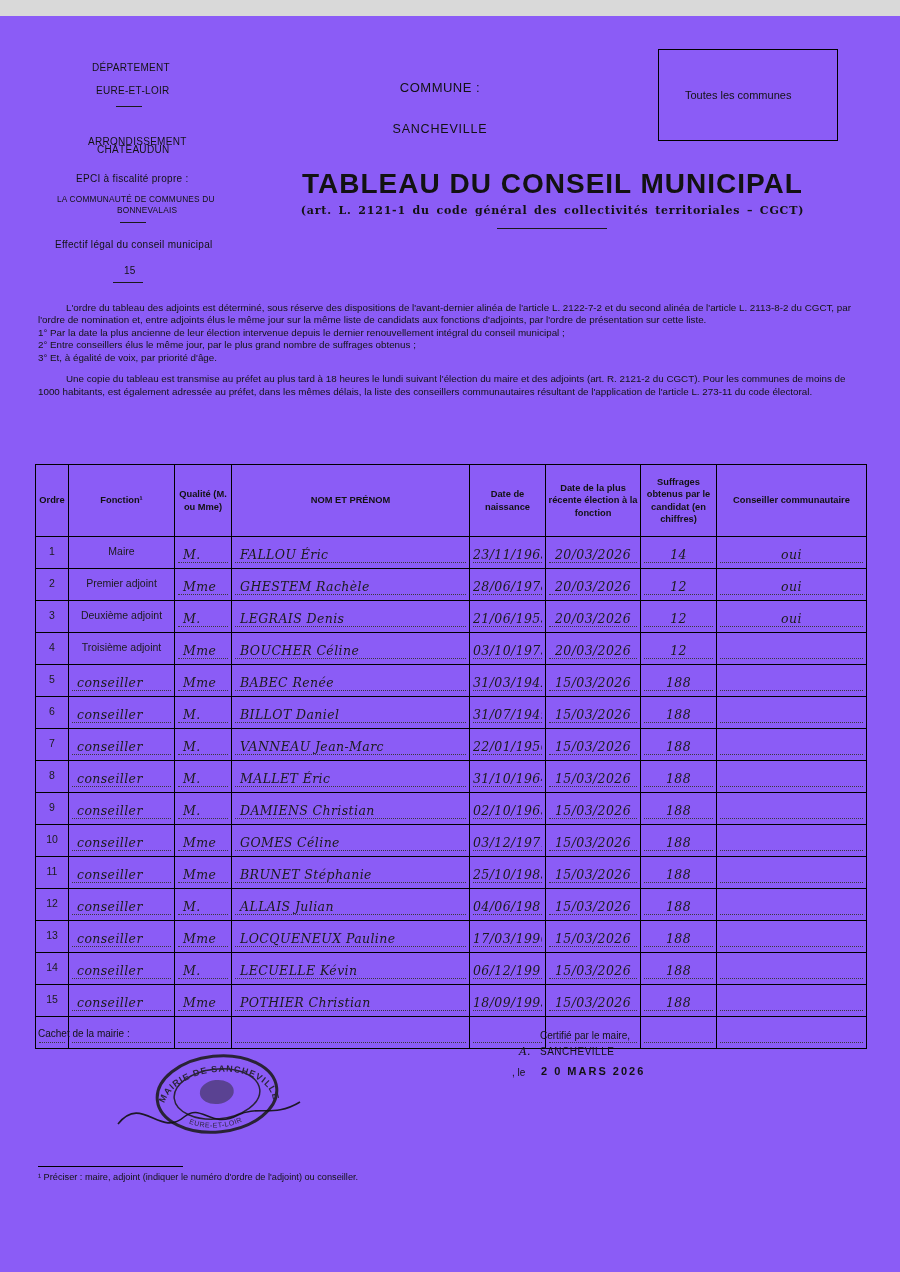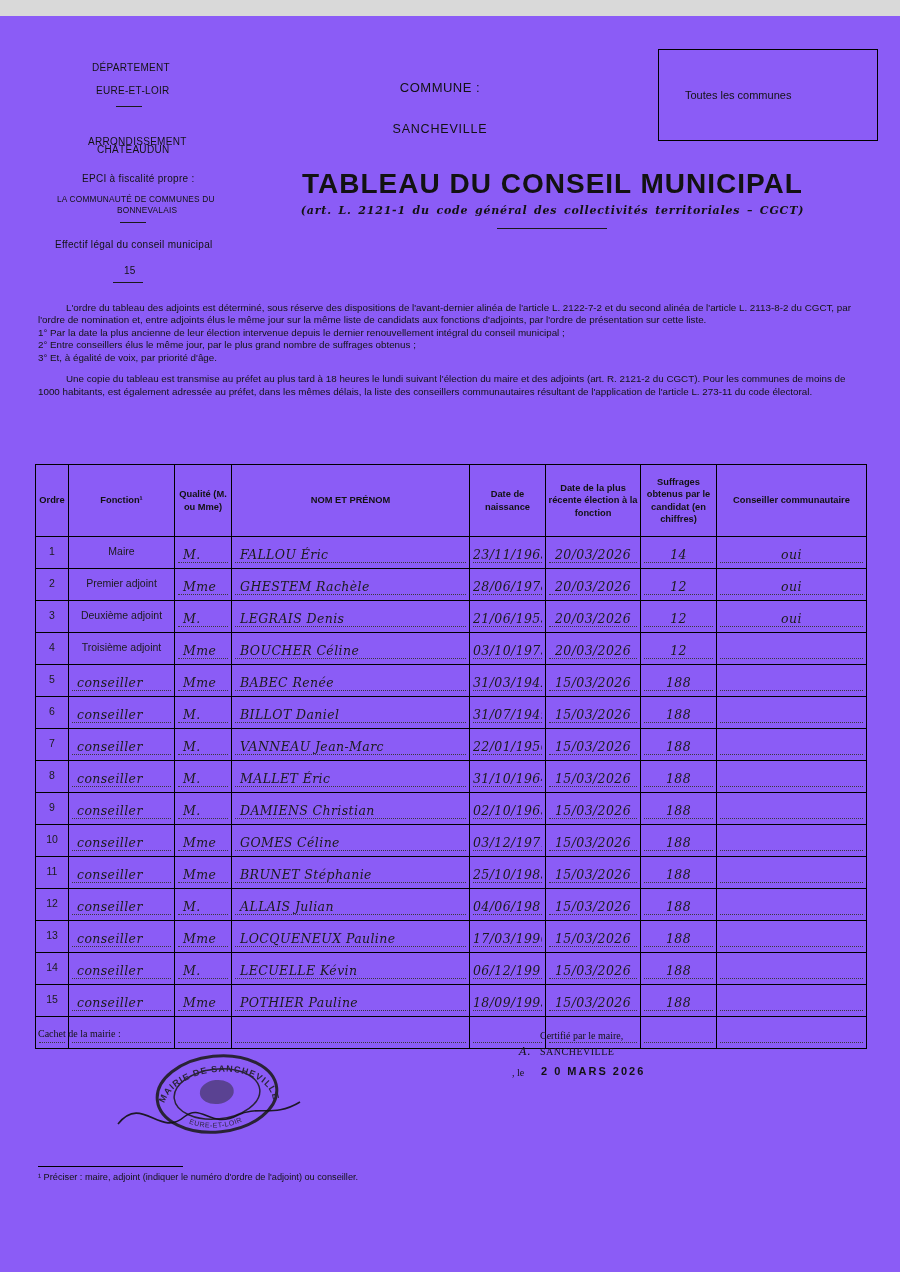--- a/index.html
+++ b/index.html
@@ -19,21 +19,21 @@
   
   .center-col { left:280px; width:545px; text-align:center; }
   .commune-col { left:330px; width:220px; text-align:center; }
   .commune-label { font-size:13px; letter-spacing:.5px; }
   .commune-value { font-size:12.5px; letter-spacing:.8px; }
   .doc-title { font-size:28px; font-weight:bold; letter-spacing:1px; white-space:nowrap; }
   .doc-subtitle { font-family:"DejaVu Serif", serif; font-size:11px; font-weight:bold; letter-spacing:.8px; word-spacing:2px; white-space:nowrap; }
 
   
   .right-box {
-    left:658px; top:33px; width:220px; height:92px;
+    left:658px; top:33px; width:180px; height:92px;
     border:1.5px solid #000; box-sizing:border-box;
     display:flex; align-items:center; padding-left:26px; font-size:11px;
   }
 
   
   .intro { left:38px; right:36px; top:286px; font-size:9.8px; line-height:1.27; color:#141414; }
   .intro p { margin:0; }
   .ind { text-indent:28px; }
   .gap-b { margin-bottom:9px !important; }
   .gap-t { margin-top:9px !important; }
@@ -53,53 +53,53 @@
     overflow:hidden; white-space:nowrap;
   }
   .cell.dotted { border-bottom:1px dotted #3a3a3a; margin:0 3px 5px 3px; min-height:15px; }
   .cell.printed {
     font-family:"Liberation Sans", sans-serif; font-style:normal;
     font-size:10.5px; letter-spacing:0; margin-bottom:9px;
   }
   .cell.left { text-align:left; padding-left:5px; }
 
   
-  .f-label { font-size:10px;font-family:Liberation Serif, serif; }
+  .f-label { font-size:10px; }
   .hw { font-family:"DejaVu Serif", serif; font-style:italic; }
   .date-stamp { font-size:11px; font-weight:bold; letter-spacing:2px; white-space:nowrap; }
   .foot-sep { left:38px; top:1150px; width:145px; border-top:1px solid #000; }
   .footnote { left:38px; top:1156px; font-size:9.2px; }
   .stamp-wrap { left:112px; top:1028px; }
 </style>
 </head>
 <body>
 
 <div class="page">
 
   <div class="abs tl" style="left:92px; top:46px;">DÉPARTEMENT</div>
   <div class="abs tl" style="left:96px; top:69px;">EURE-ET-LOIR</div>
   <div class="uline" style="left:116px; top:90px; width:26px;"></div>
 
   <div class="abs tl" style="left:88px; top:120px;">ARRONDISSEMENT</div>
   <div class="abs tl" style="left:97px; top:128px;">CHÂTEAUDUN</div>
 
-  <div class="abs tl" style="left:82px; top:157px;text-align:right;">EPCI à fiscalité propre :</div>
+  <div class="abs tl" style="left:76px; top:157px;text-align:right;">EPCI à fiscalité propre :</div>
   <div class="abs tl-small" style="left:57px; top:178px;">LA COMMUNAUTÉ DE COMMUNES DU</div>
   <div class="abs tl-small" style="left:117px; top:189px;">BONNEVALAIS</div>
   <div class="uline" style="left:120px; top:206px; width:26px;"></div>
 
   <div class="abs tl" style="left:55px; top:223px;">Effectif légal du conseil municipal</div>
   <div class="abs tl" style="left:124px; top:249px;">15</div>
   <div class="uline" style="left:113px; top:266px; width:30px;"></div>
 
   <div class="abs commune-col commune-label" style="top:64px;">COMMUNE :</div>
   <div class="abs commune-col commune-value" style="top:106px;">SANCHEVILLE</div>
 
   <div class="abs center-col doc-title" style="top:152px;">TABLEAU DU CONSEIL MUNICIPAL</div>
-  <div class="abs center-col doc-subtitle" style="top:188px;font-style:italic;">(art. L. 2121-1 du code général des collectivités territoriales – CGCT)</div>
+  <div class="abs center-col doc-subtitle" style="top:188px;">(art. L. 2121-1 du code général des collectivités territoriales – CGCT)</div>
   <div class="uline" style="left:497px; top:212px; width:110px;"></div>
 
   <div class="abs right-box">
     <span>Toutes les communes</span>
   </div>
 
   <div class="abs intro">
     <p class="ind">L'ordre du tableau des adjoints est déterminé, sous réserve des dispositions de l'avant-dernier alinéa de l'article L. 2122-7-2 et du second alinéa de l'article L. 2113-8-2 du CGCT, par l'ordre de nomination et, entre adjoints élus le même jour sur la même liste de candidats aux fonctions d'adjoints, par l'ordre de présentation sur cette liste.</p>
     <p class="li">1° Par la date la plus ancienne de leur élection intervenue depuis le dernier renouvellement intégral du conseil municipal ;</p>
     <p class="li">2° Entre conseillers élus le même jour, par le plus grand nombre de suffrages obtenus ;</p>
@@ -499,21 +499,21 @@
           <td>
             <div class="cell printed">15</div>
           </td>
           <td>
             <div class="cell dotted left">conseiller</div>
           </td>
           <td>
             <div class="cell dotted left">Mme</div>
           </td>
           <td>
-            <div class="cell dotted left">POTHIER Pauline</div>
+            <div class="cell dotted left">POTHIER Christian</div>
           </td>
           <td>
             <div class="cell dotted">18/09/1993</div>
           </td>
           <td>
             <div class="cell dotted">15/03/2026</div>
           </td>
           <td>
             <div class="cell dotted">188</div>
           </td>

